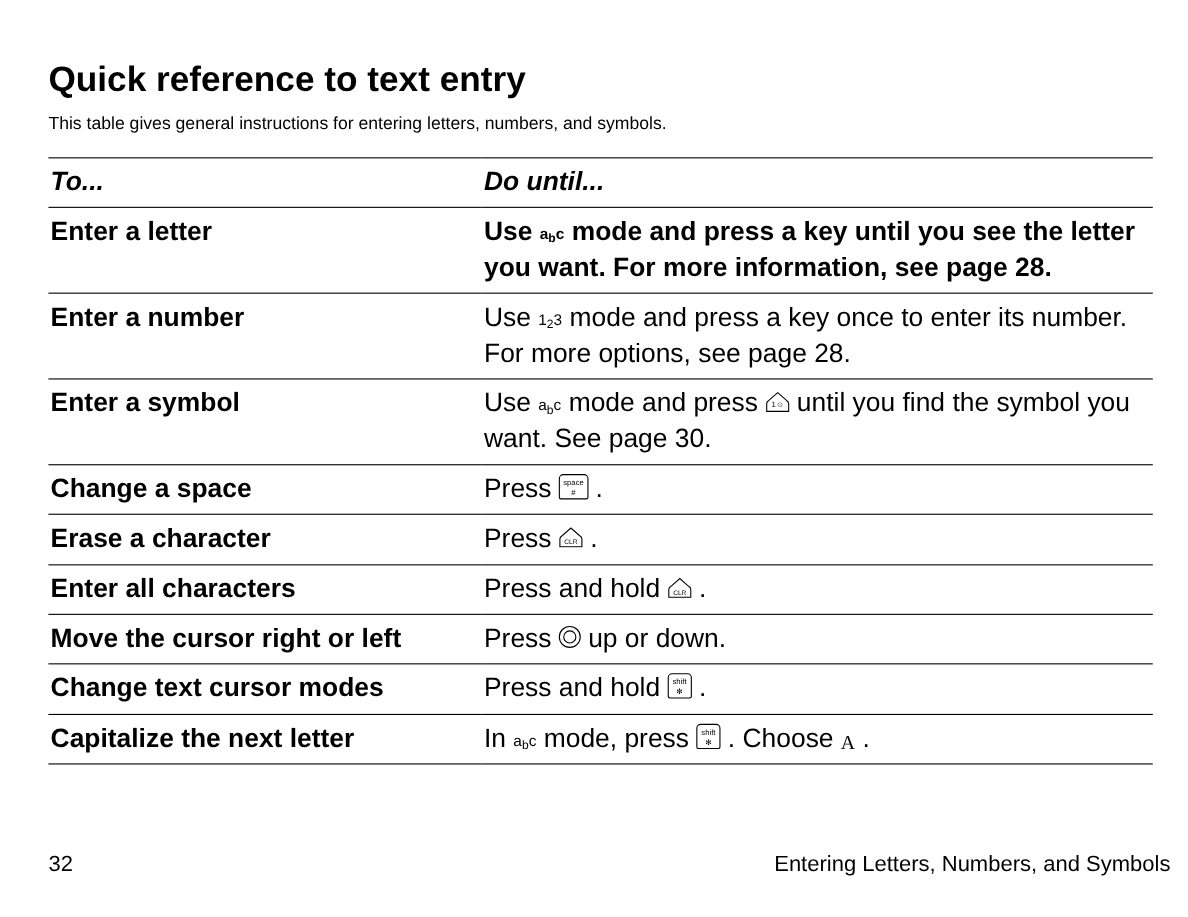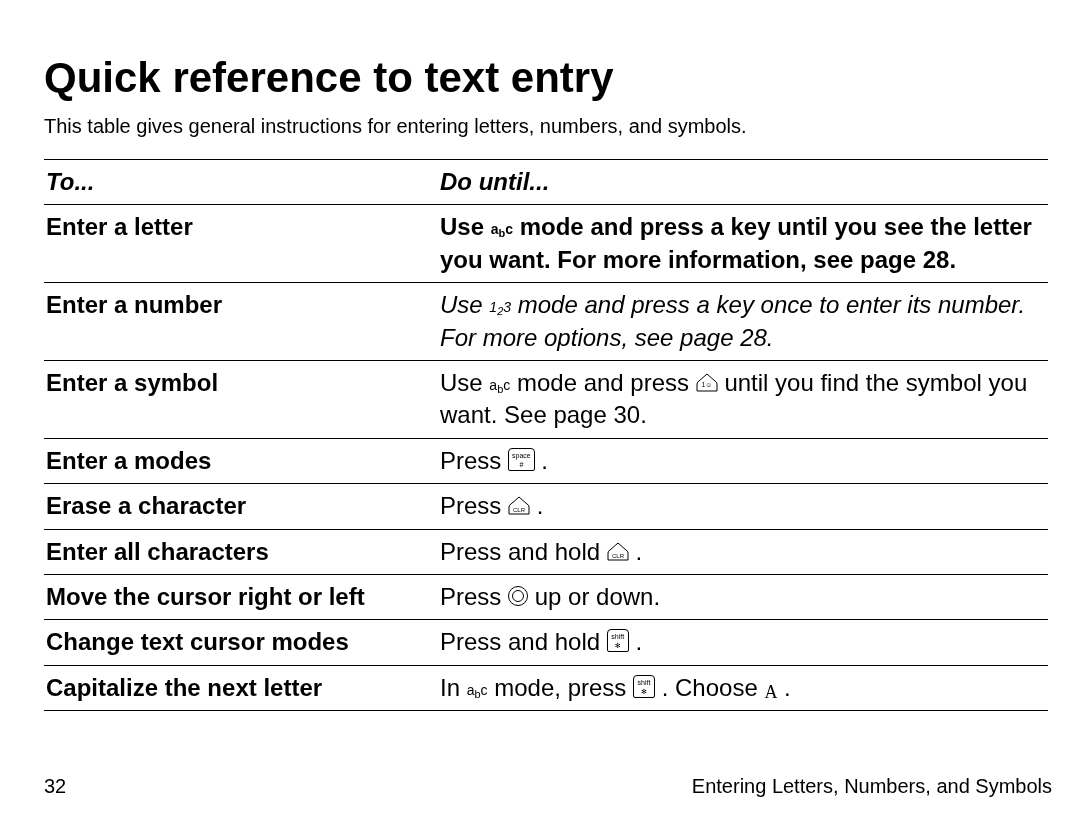--- a/index.html
+++ b/index.html
@@ -11,26 +11,26 @@
   }
   .page {
     width: 1080px;
     height: 834px;
     box-sizing: border-box;
     padding: 54px 32px 0 44px;
     overflow: hidden;
     position: relative;
   }
   h1.title {
-    font-size: 42px;
+    font-size: 32px;
     font-weight: bold;
     margin: 0 0 12px 0;
   }
   p.intro {
-    font-size: 20px;
+    font-size: 16px;
     margin: 0 0 20px 0;
     line-height: 1.25;
   }
   table.ref {
     border-collapse: collapse;
     width: 100%;
     table-layout: fixed;
   }
   table.ref col.left  { width: 394px; }
   table.ref col.right { width: auto; }
@@ -107,21 +107,21 @@
   .keycap.clr {
     border: none;
     padding: 0;
     top: 1px;
   }
   .keycap.clr svg { display:block; }
 
   .footer {
     position: absolute;
     left: 44px;
-    right: 28px;
+    right: 16px;
     bottom: 36px;
     display: flex;
     justify-content: space-between;
     font-size: 20px;
   }
 </style>
 </head>
 <body>
 
 <div class="page">
@@ -140,31 +140,31 @@
         <th>Do until...</th>
       </tr>
     </thead>
     <tbody>
         <tr>
           <td class="key">Enter a letter</td>
           <td class="val" style="white-space: normal; font-weight: bold;">Use <span class="glyph subabc"><span>b</span></span> mode and press a key until you see the letter you want. For more information, see page 28.</td>
         </tr>
         <tr>
           <td class="key">Enter a number</td>
-          <td class="val" style="white-space: normal; font-style: italic;">Use <span class="glyph sub123"><span>2</span></span> mode and press a key once to enter its number. For more options, see page 28.</td>
+          <td class="val" style="white-space: normal;">Use <span class="glyph sub123"><span>2</span></span> mode and press a key once to enter its number. For more options, see page 28.</td>
         </tr>
         <tr>
           <td class="key">Enter a symbol</td>
           <td class="val" style="white-space: normal; margin-top: 48px;">Use <span class="glyph subabc"><span>b</span></span> mode and press <span class="keycap clr"><svg width="22" height="20" viewBox="0 0 22 20">
                 <path d="M1 19 L1 12 Q1 10 3 9 L11 2 L19 9 Q21 10 21 12 L21 19 Z" fill="none" stroke="#000" stroke-width="1"></path>
                 <text x="11" y="15" text-anchor="middle" font-size="7" font-family="Arial">1☺</text>
               </svg></span> until you find the symbol you want. See page 30.</td>
         </tr>
         <tr>
-          <td class="key">Enter a modes</td>
+          <td class="key">Change a space</td>
           <td class="val" style="white-space: normal;">Press <span class="keycap"><span style="font-size:7px">space<br>#</span></span> .</td>
         </tr>
         <tr>
           <td class="key">Erase a character</td>
           <td class="val" style="white-space: normal;">Press <span class="keycap clr"><svg width="22" height="20" viewBox="0 0 22 20">
                 <path d="M1 19 L1 12 Q1 10 3 9 L11 2 L19 9 Q21 10 21 12 L21 19 Z" fill="none" stroke="#000" stroke-width="1"></path>
                 <text x="11" y="17" text-anchor="middle" font-size="6" font-family="Arial">CLR</text>
               </svg></span> .</td>
         </tr>
         <tr>

